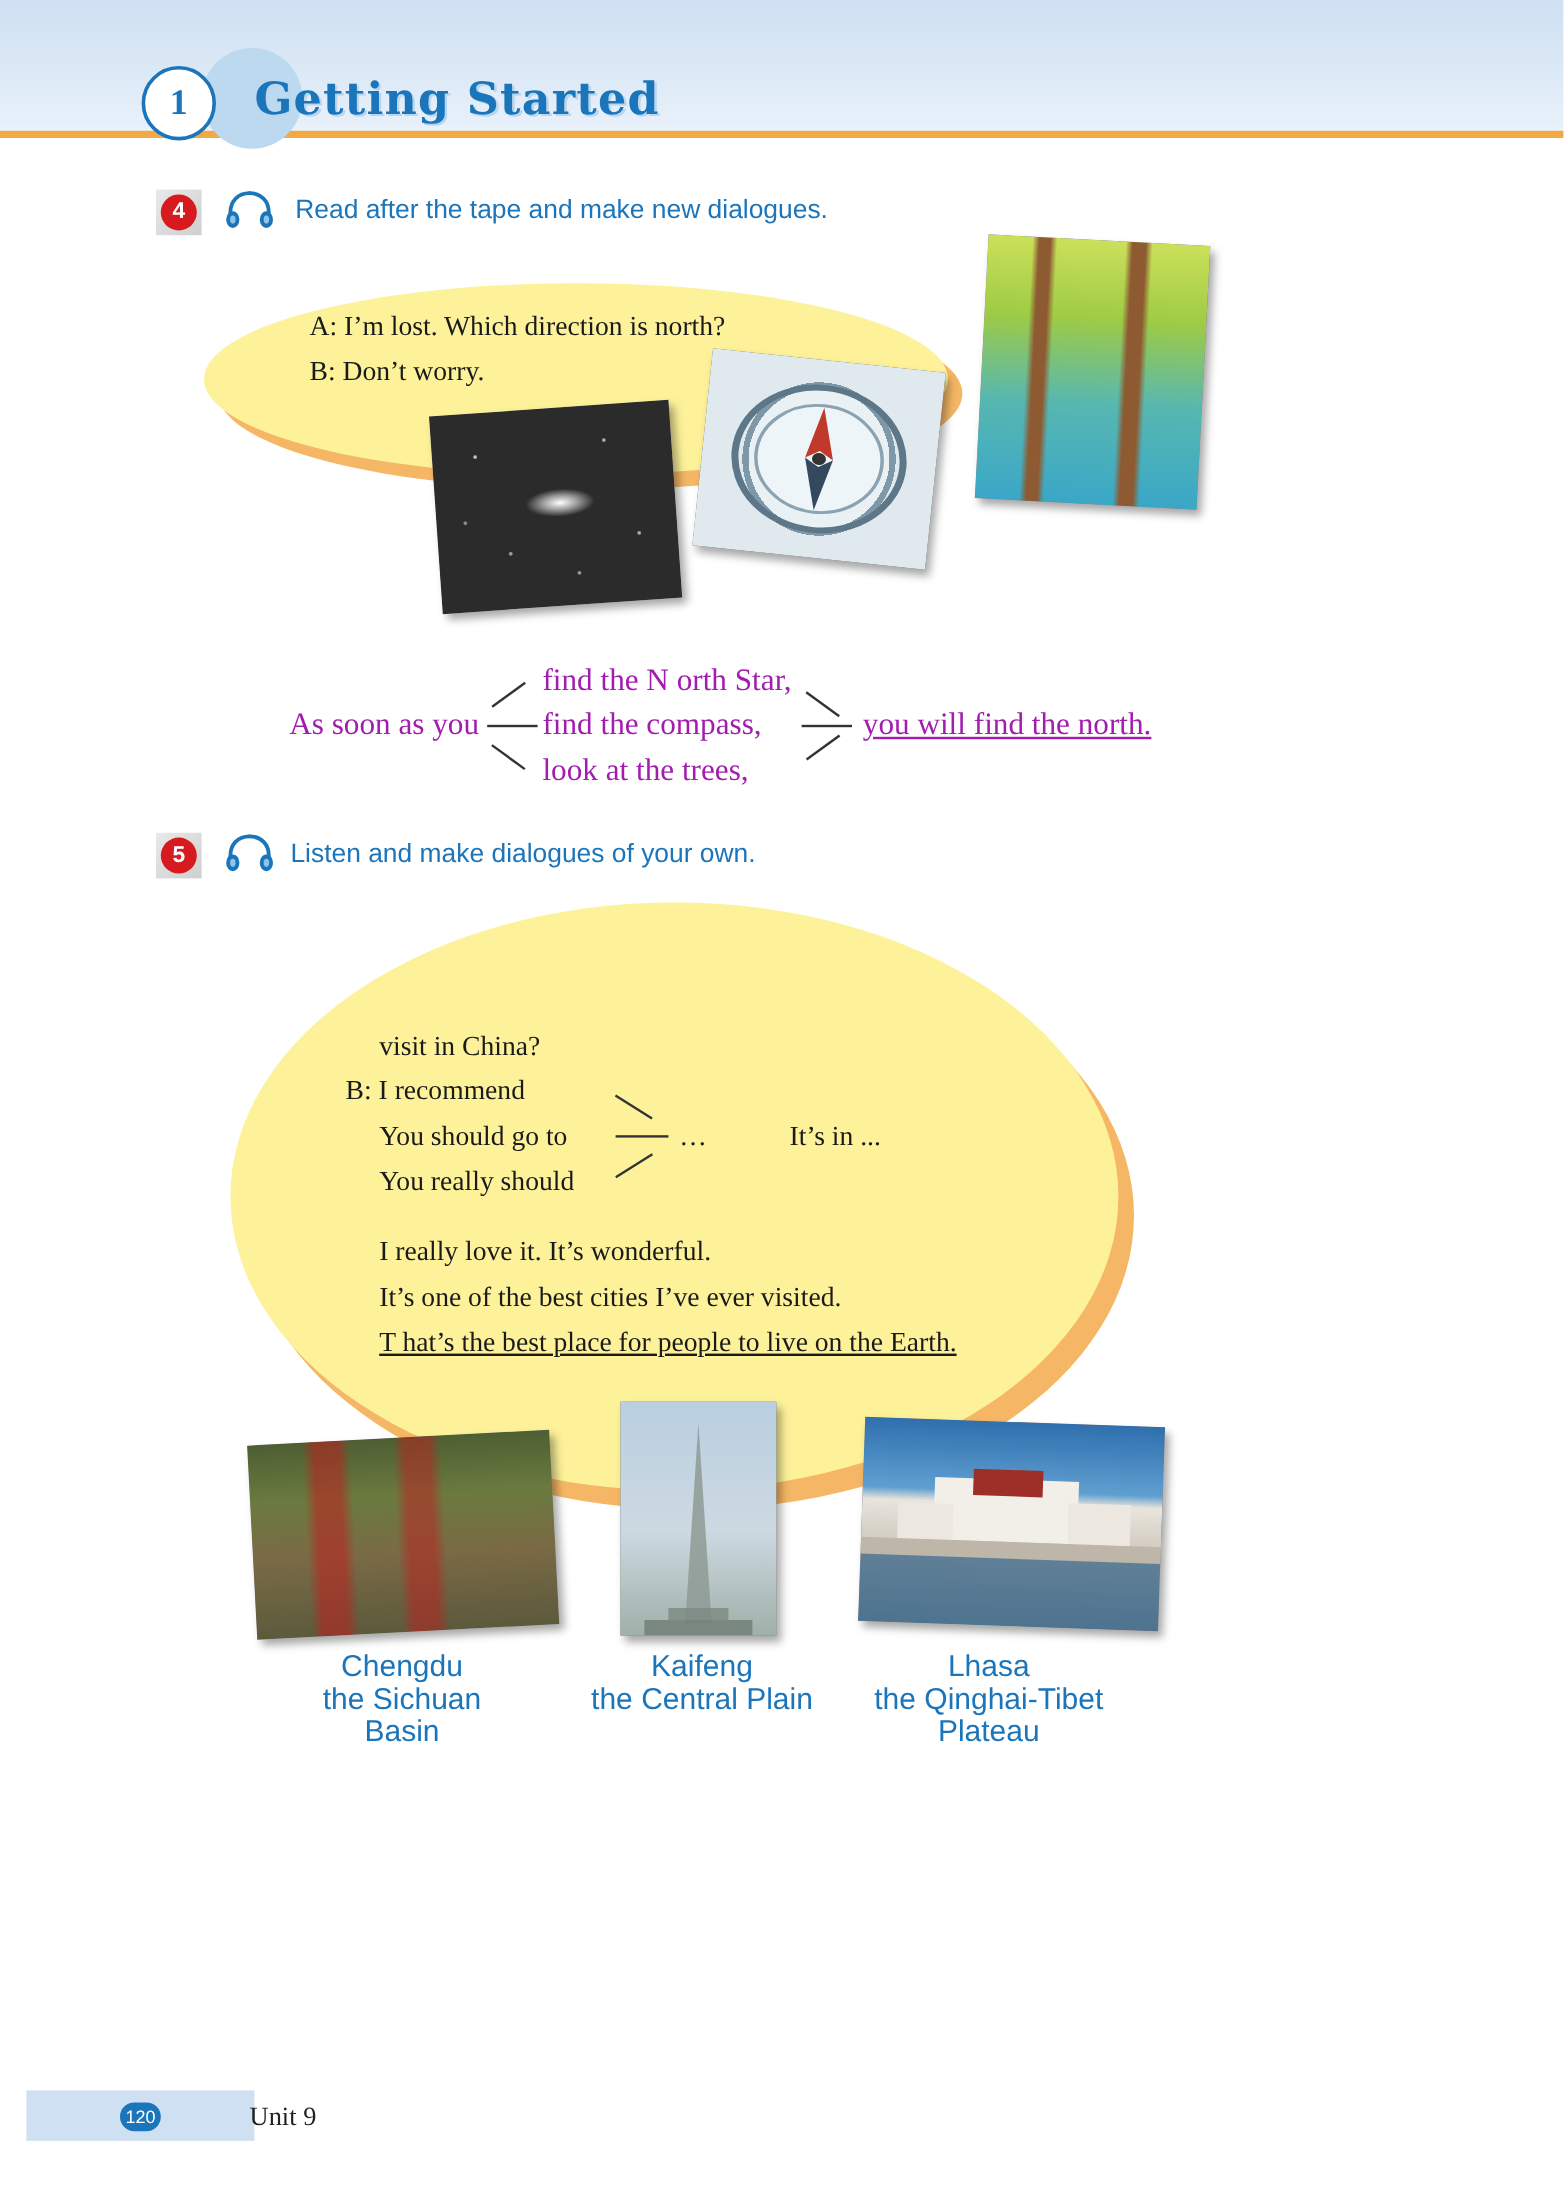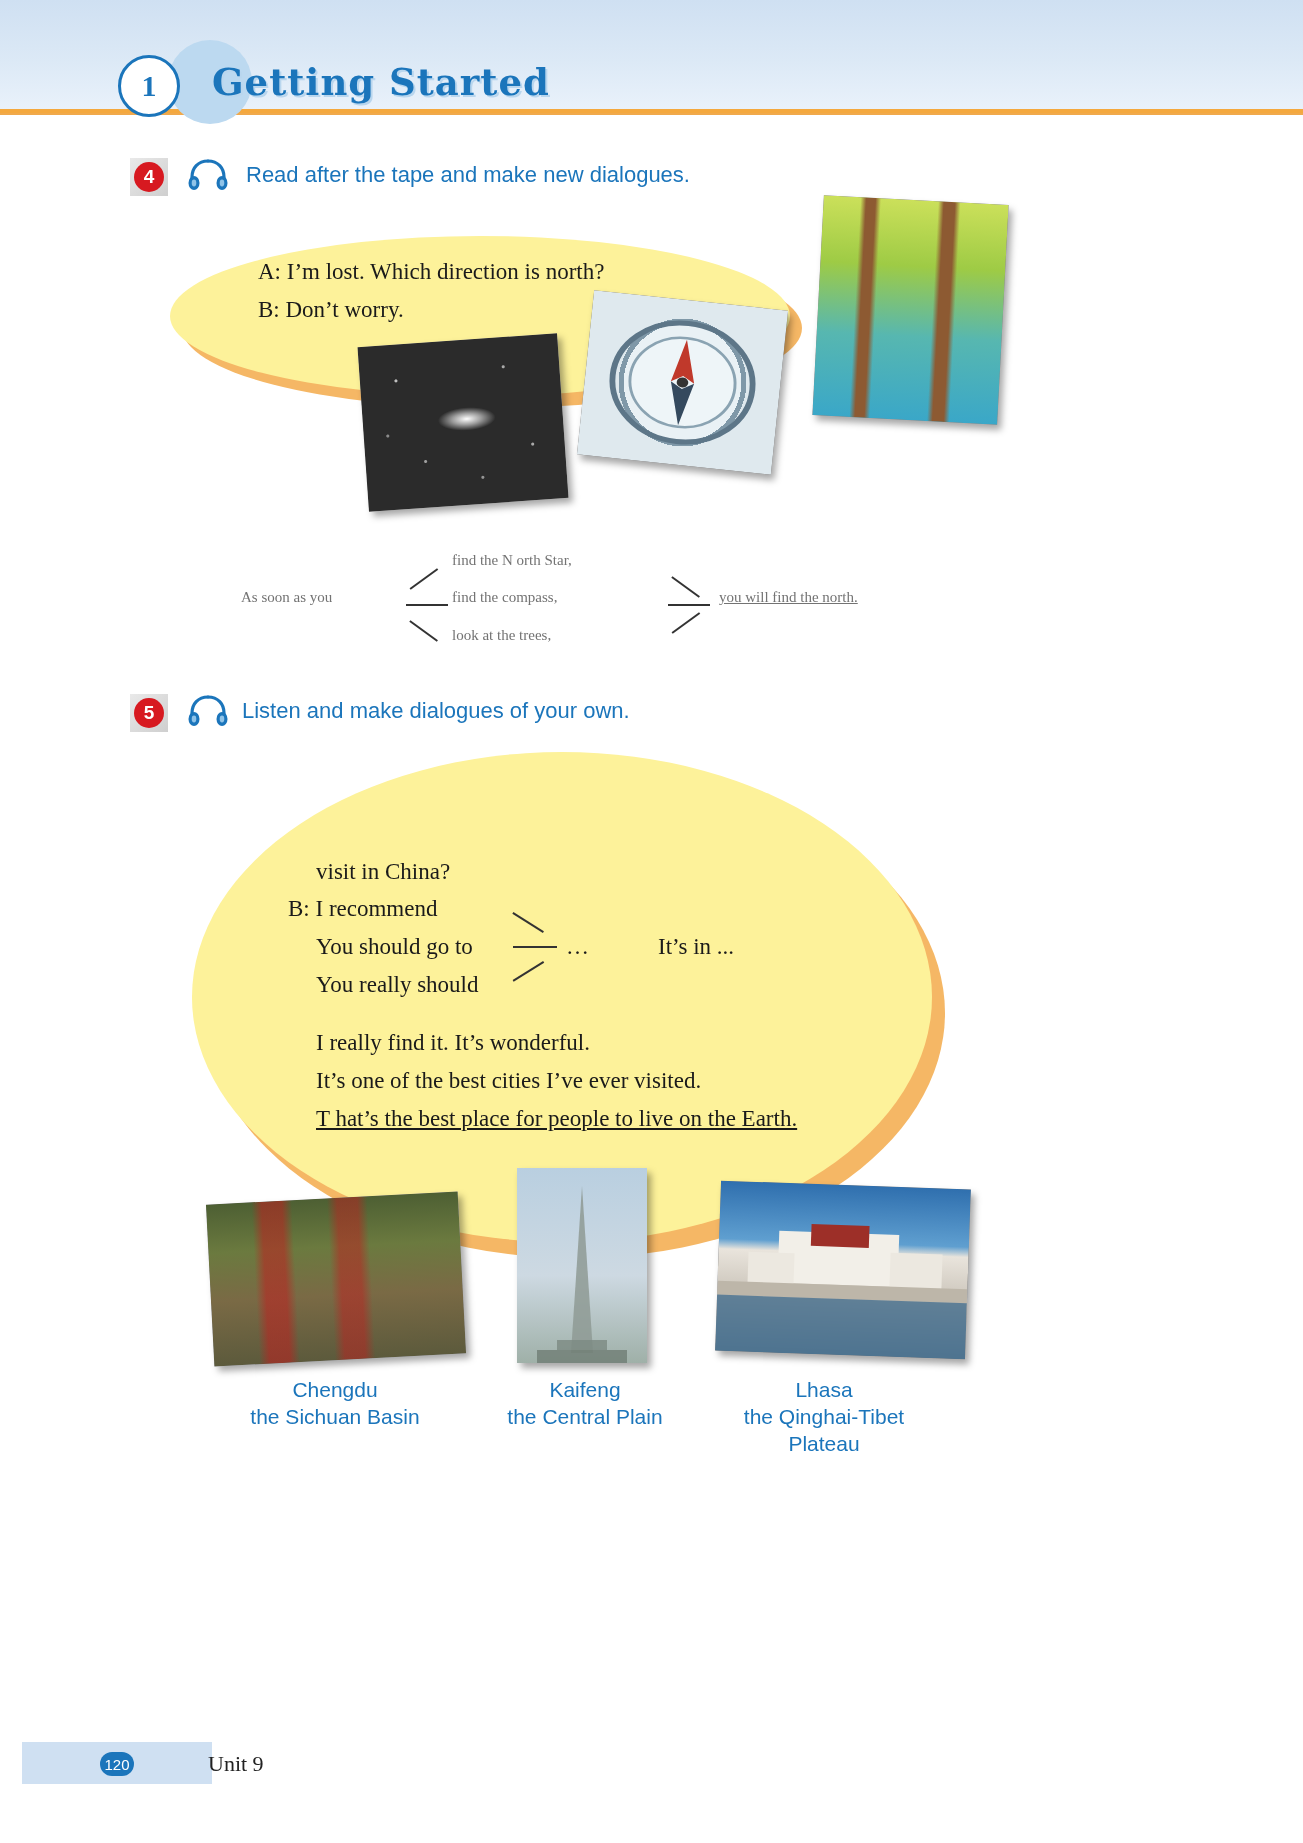--- a/index.html
+++ b/index.html
@@ -139,37 +139,37 @@
     box-shadow: 4px 5px 7px rgba(0,0,0,0.35);
     background: #888;
     overflow: hidden;
   }
   .photo .inner { width: 100%; height: 100%; }
 
   
   .diagram-text {
     position: absolute;
     font-family: "Liberation Serif", serif;
-    font-size: 15px;
-    color: #737373;
+    font-size: 26px;
+    color: #a21caf;
     white-space: nowrap;
   }
   .slash {
     position: absolute;
     background: #333;
     height: 1.5px;
     transform-origin: left center;
   }
 
   
   .caption {
     position: absolute;
     text-align: center;
     font-family: "Liberation Sans", sans-serif;
-    font-size: 21px;
+    font-size: 25px;
     color: #1b75bb;
     line-height: 27px;
   }
 
   
   .footer-bar {
     position: absolute;
     left: 22px;
     top: 1742px;
     width: 190px;
@@ -302,21 +302,21 @@
   <div class="bubble-text" style="left:288px; top:890px;">B: I recommend</div>
   <div class="bubble-text" style="left:316px; top:928px;">You should go to</div>
   <div class="bubble-text" style="left:316px; top:966px;">You really should</div>
   <div class="bubble-text" style="left:566px; top:928px;">…</div>
   <div class="bubble-text" style="left:658px; top:928px;">It’s in ...</div>
 
   <div class="slash" style="left:513px; top:912px; width:36px; transform: rotate(32deg);"></div>
   <div class="slash" style="left:513px; top:946px; width:44px;"></div>
   <div class="slash" style="left:513px; top:980px; width:36px; transform: rotate(-32deg);"></div>
 
-  <div class="bubble-text" style="left:316px; top:1024px;">I really find it. It’s wonderful.</div>
+  <div class="bubble-text" style="left:316px; top:1024px;">I really love it. It’s wonderful.</div>
   <div class="bubble-text" style="left:316px; top:1062px;">It’s one of the best cities I’ve ever visited.</div>
   <div class="bubble-text" style="left:316px; top:1100px;text-decoration:underline;">T hat’s the best place for people to live on the Earth.</div>
 
   <div class="photo" style="left:210px; top:1198px; width:252px; height:162px; transform: rotate(-3deg);">
     <div class="inner" style="background:
         linear-gradient(90deg, rgba(190,30,30,0) 18%, rgba(190,30,30,.55) 22% 30%, rgba(190,30,30,0) 34%),
         linear-gradient(90deg, rgba(190,30,30,0) 48%, rgba(190,30,30,.5) 52% 60%, rgba(190,30,30,0) 64%),
         linear-gradient(180deg, #4d5f33 0%, #6b7a3f 30%, #7a6a45 60%, #5c5a3c 100%);"></div>
   </div>
 

